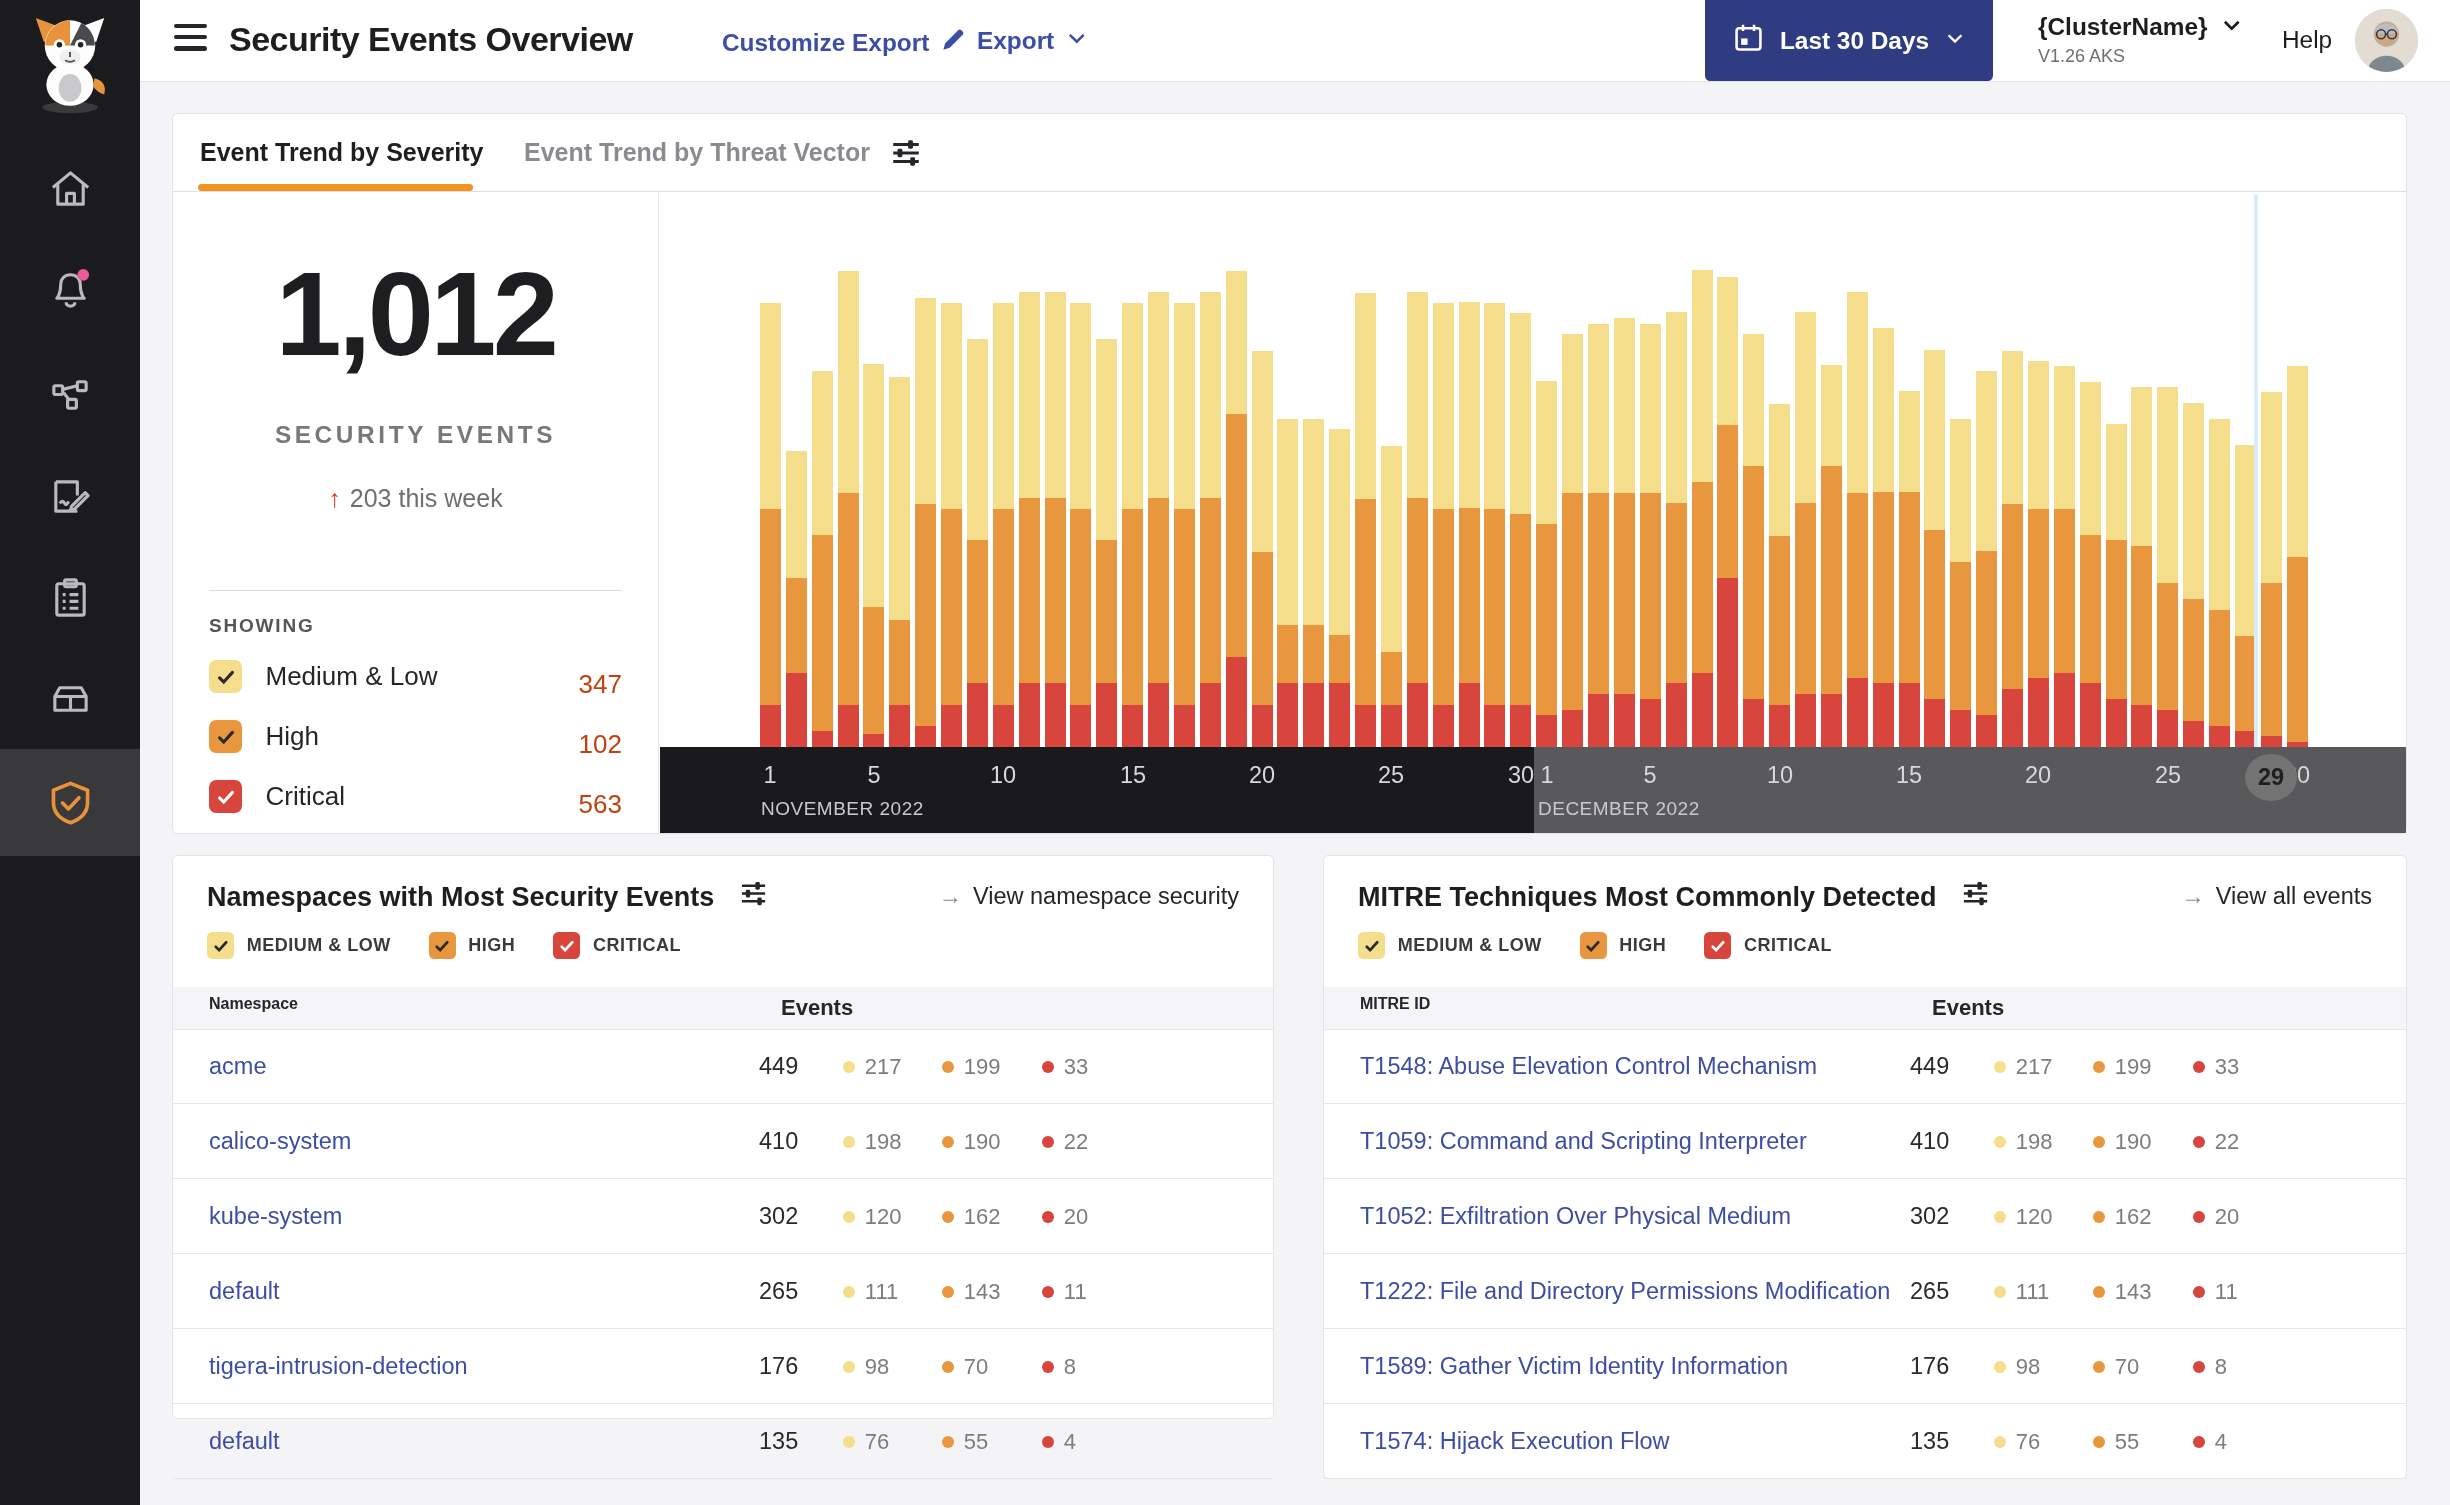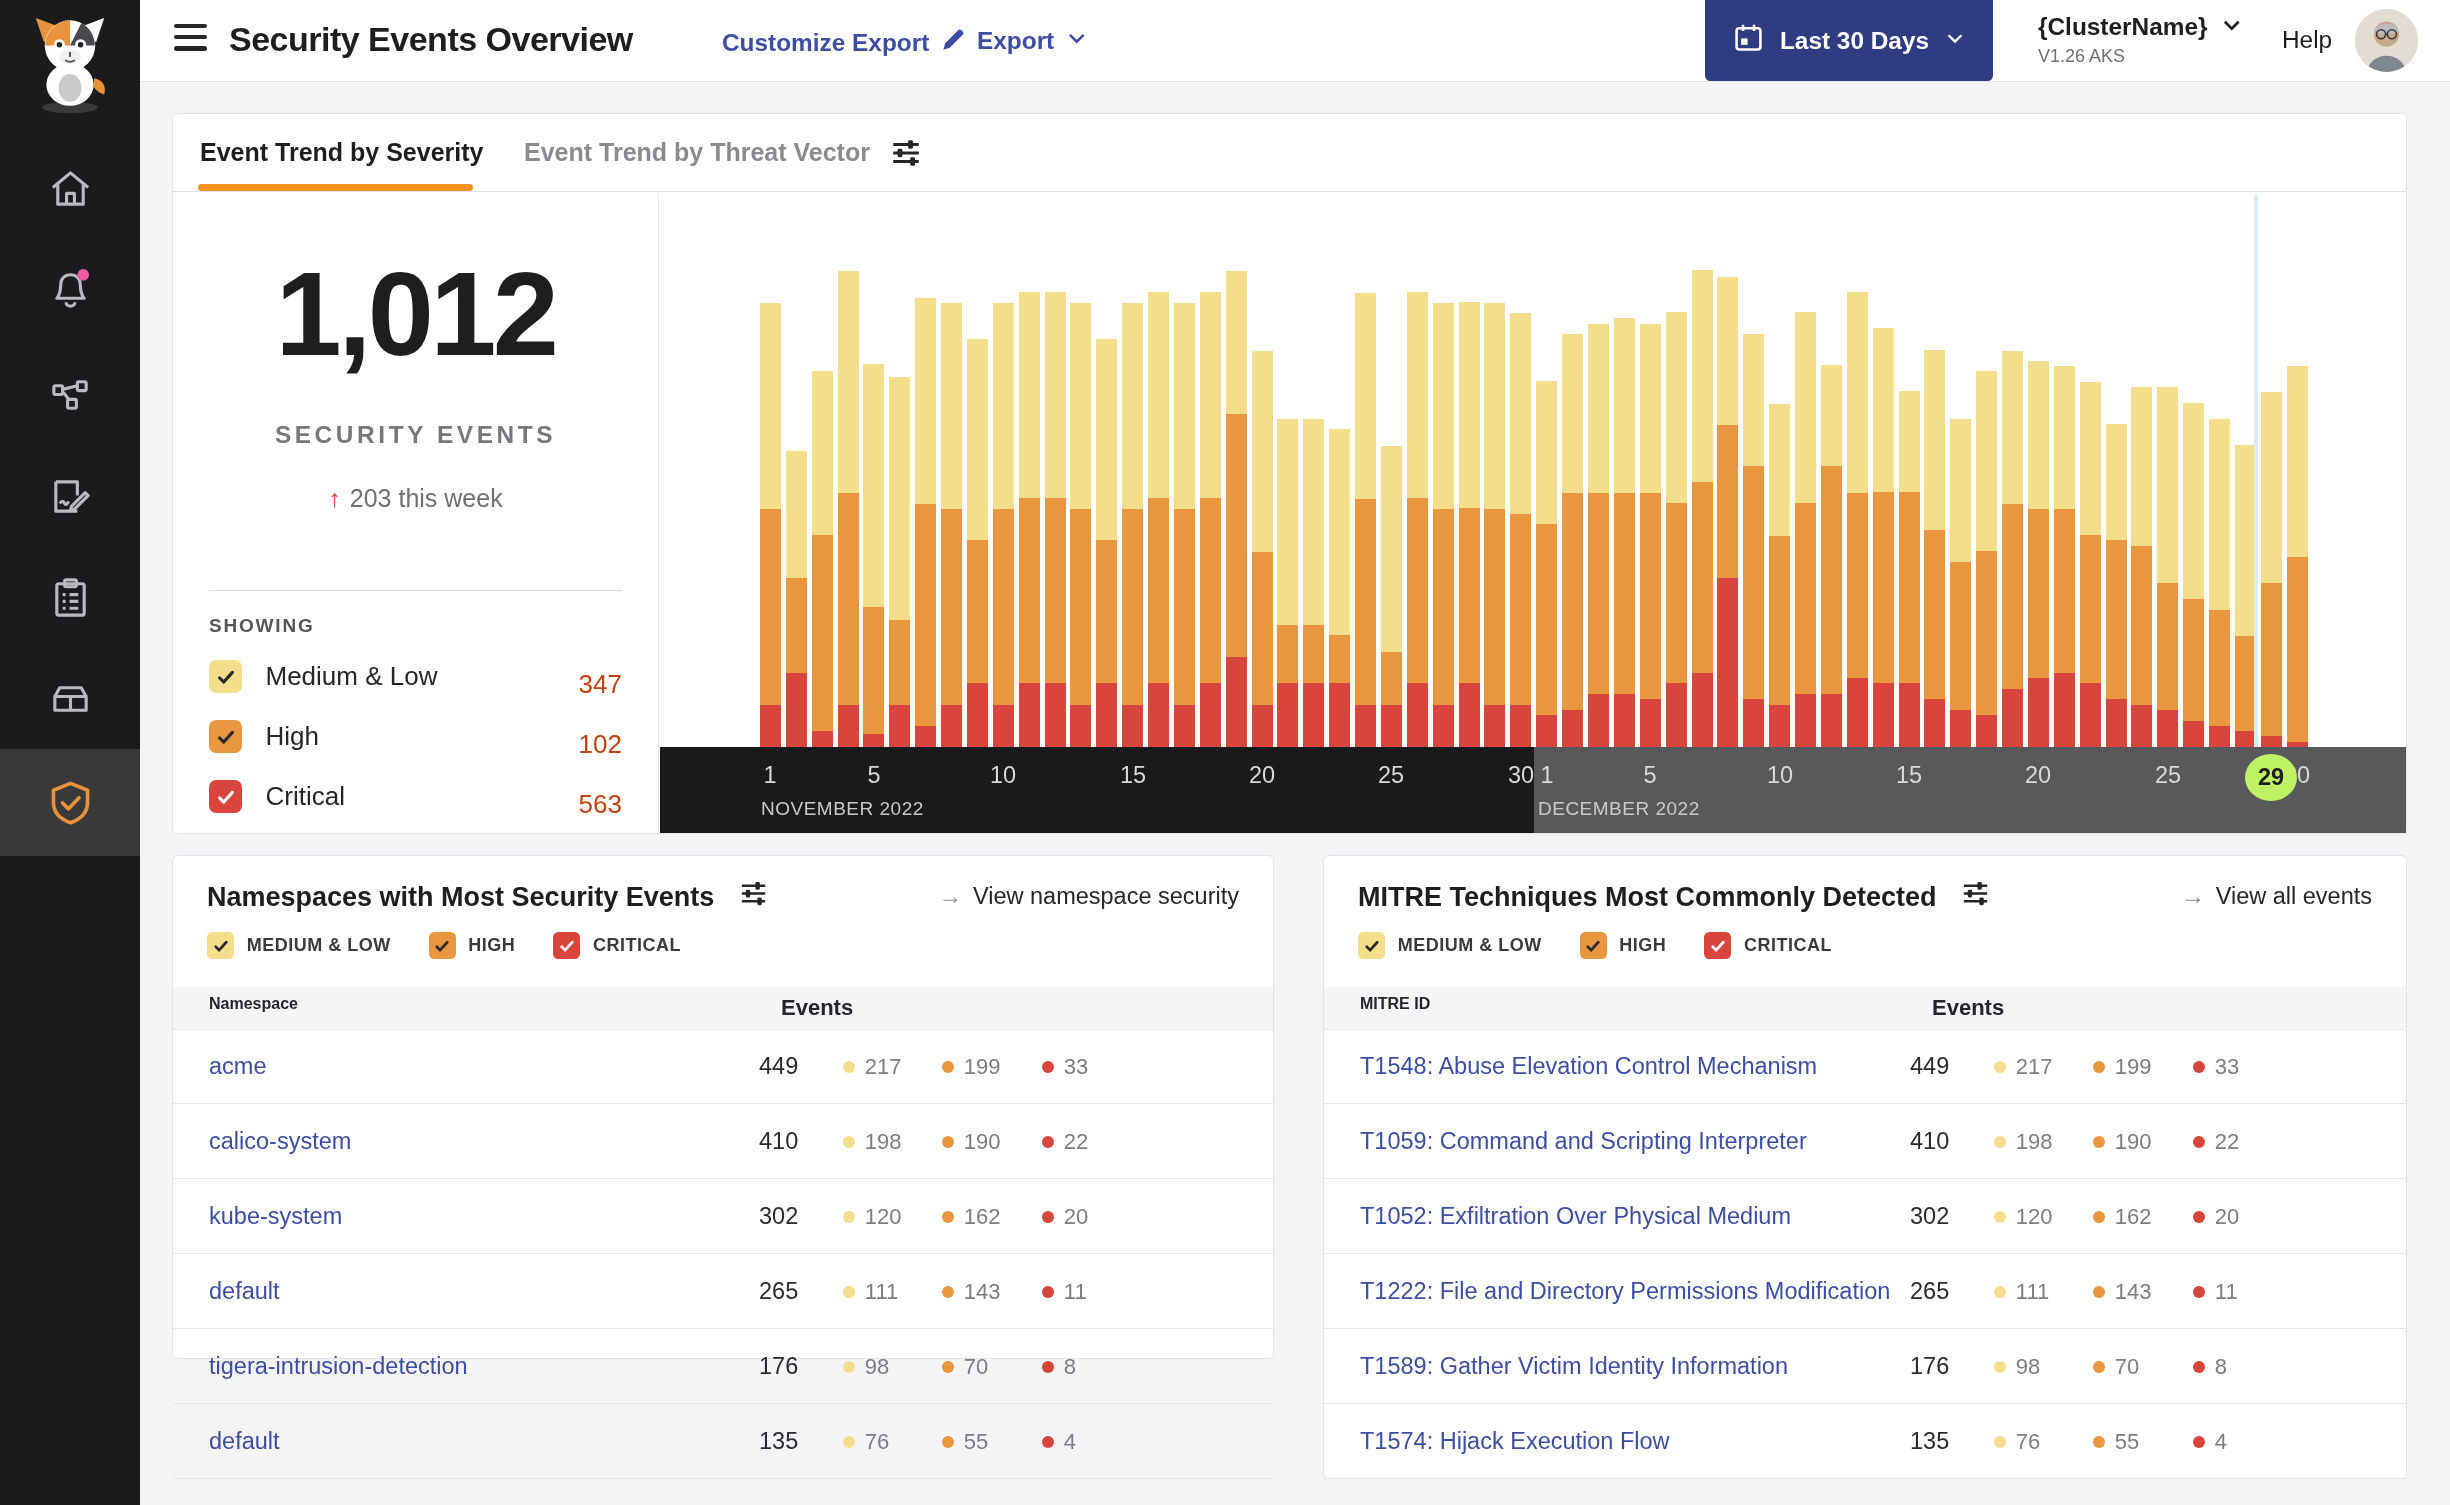--- a/index.html
+++ b/index.html
@@ -21,21 +21,21 @@
   .date-btn{position:absolute;left:1565px;top:0;width:288px;height:81px;background:#303C82;color:#fff;display:flex;align-items:center;justify-content:center;gap:14.5px;font-size:24.4px;font-weight:bold;border-radius:0 0 5.4px 5.4px;cursor:pointer;}
   .cluster{position:absolute;left:1898px;top:12.7px;cursor:pointer;}
   .cluster .cname{font-size:24.4px;font-weight:bold;color:#1E1E20;display:flex;align-items:center;gap:12.7px;}
   .cluster .cver{font-size:18px;color:#6E6E73;margin-top:3.6px;}
   .help{position:absolute;left:2142px;top:26px;font-size:24.4px;color:#1E1E20;cursor:pointer;}
   .avatar{position:absolute;left:2215px;top:9px;width:63px;height:63px;border-radius:50%;overflow:hidden;background:#DDD8CF;cursor:pointer;}
 
   
   .card{position:absolute;background:#fff;border:0.9px solid #E3E3E7;border-radius:5.4px;box-sizing:border-box;}
   .card-chart{left:172px;top:113px;width:2235px;height:721px;padding-left:44px;}
-  .card-ns{left:172px;top:855px;width:1102px;height:504px;}
+  .card-ns{left:172px;top:855px;width:1102px;height:564px;}
   .card-mitre{left:1323px;top:855px;width:1084px;height:624px;}
 
   
   .tabbar{position:absolute;left:0;top:0;right:0;height:77px;border-bottom:1.8px solid #DFDFE3;}
   .tab{position:absolute;top:23.5px;font-size:25px;font-weight:bold;cursor:pointer;white-space:nowrap;}
   .tab.active{color:#1E1E20;}
   .tab.inactive{color:#8A8A8F;}
   .tab-underline{position:absolute;left:25px;top:70px;width:275px;height:7.2px;background:#F0931F;border-radius:3.6px;}
   .tab-filter{position:absolute;left:716px;top:22px;cursor:pointer;}
 
@@ -56,21 +56,21 @@
   
   .plot{position:absolute;left:487px;top:79px;right:0;bottom:0;overflow:hidden;}
   .bars{position:absolute;left:0;right:0;top:0;bottom:86px;}
   .bar{position:absolute;bottom:0;display:flex;flex-direction:column-reverse;}
   .cursor-line{position:absolute;width:3.6px;top:1.8px;bottom:86px;background:#D9EDF7;}
   .axis{position:absolute;left:0;right:0;bottom:0;height:86px;}
   .ax-nov{position:absolute;left:0;top:0;width:874px;height:86px;background:#1A1A1C;}
   .ax-dec{position:absolute;left:874px;top:0;right:0;height:86px;background:#59595B;}
   .tick{position:absolute;top:14.5px;transform:translateX(-50%);font-size:23.5px;color:#D8D8DA;}
   .month-label{position:absolute;top:51px;font-size:19px;color:#C9C9CC;letter-spacing:0.5px;white-space:nowrap;}
-  .day-circle{position:absolute;top:7.2px;width:52px;height:47px;background:#bef264;border-radius:50%;display:flex;align-items:center;justify-content:center;font-size:23.5px;font-weight:bold;color:#1E1E20;transform:translateX(-50%);z-index:3;}
+  .day-circle{position:absolute;top:7.2px;width:52px;height:47px;background:#737373;border-radius:50%;display:flex;align-items:center;justify-content:center;font-size:23.5px;font-weight:bold;color:#1E1E20;transform:translateX(-50%);z-index:3;}
 
   
   .panel-title{position:absolute;left:34px;top:22px;font-size:27px;font-weight:bold;color:#1E1E20;display:flex;align-items:center;gap:23.5px;white-space:nowrap;}
   .panel-link{position:absolute;right:34px;top:27px;font-size:23.5px;color:#26262A;cursor:pointer;white-space:nowrap;}
   .panel-link .arr{color:#8A8A8F;margin-right:11px;}
   .mini-checks{position:absolute;left:34px;top:76px;display:flex;align-items:center;}
   .mini-item{display:flex;align-items:center;margin-right:38px;}
   .mini-box{width:27px;height:27px;border-radius:5.4px;display:flex;align-items:center;justify-content:center;cursor:pointer;}
   .mini-label{font-size:18px;font-weight:bold;color:#3A3A3E;margin-left:12.7px;letter-spacing:0.5px;}
   .thead{position:absolute;left:0;right:0;top:131px;height:42px;background:#F5F5F7;border-bottom:0.9px solid #E6E6EA;}

